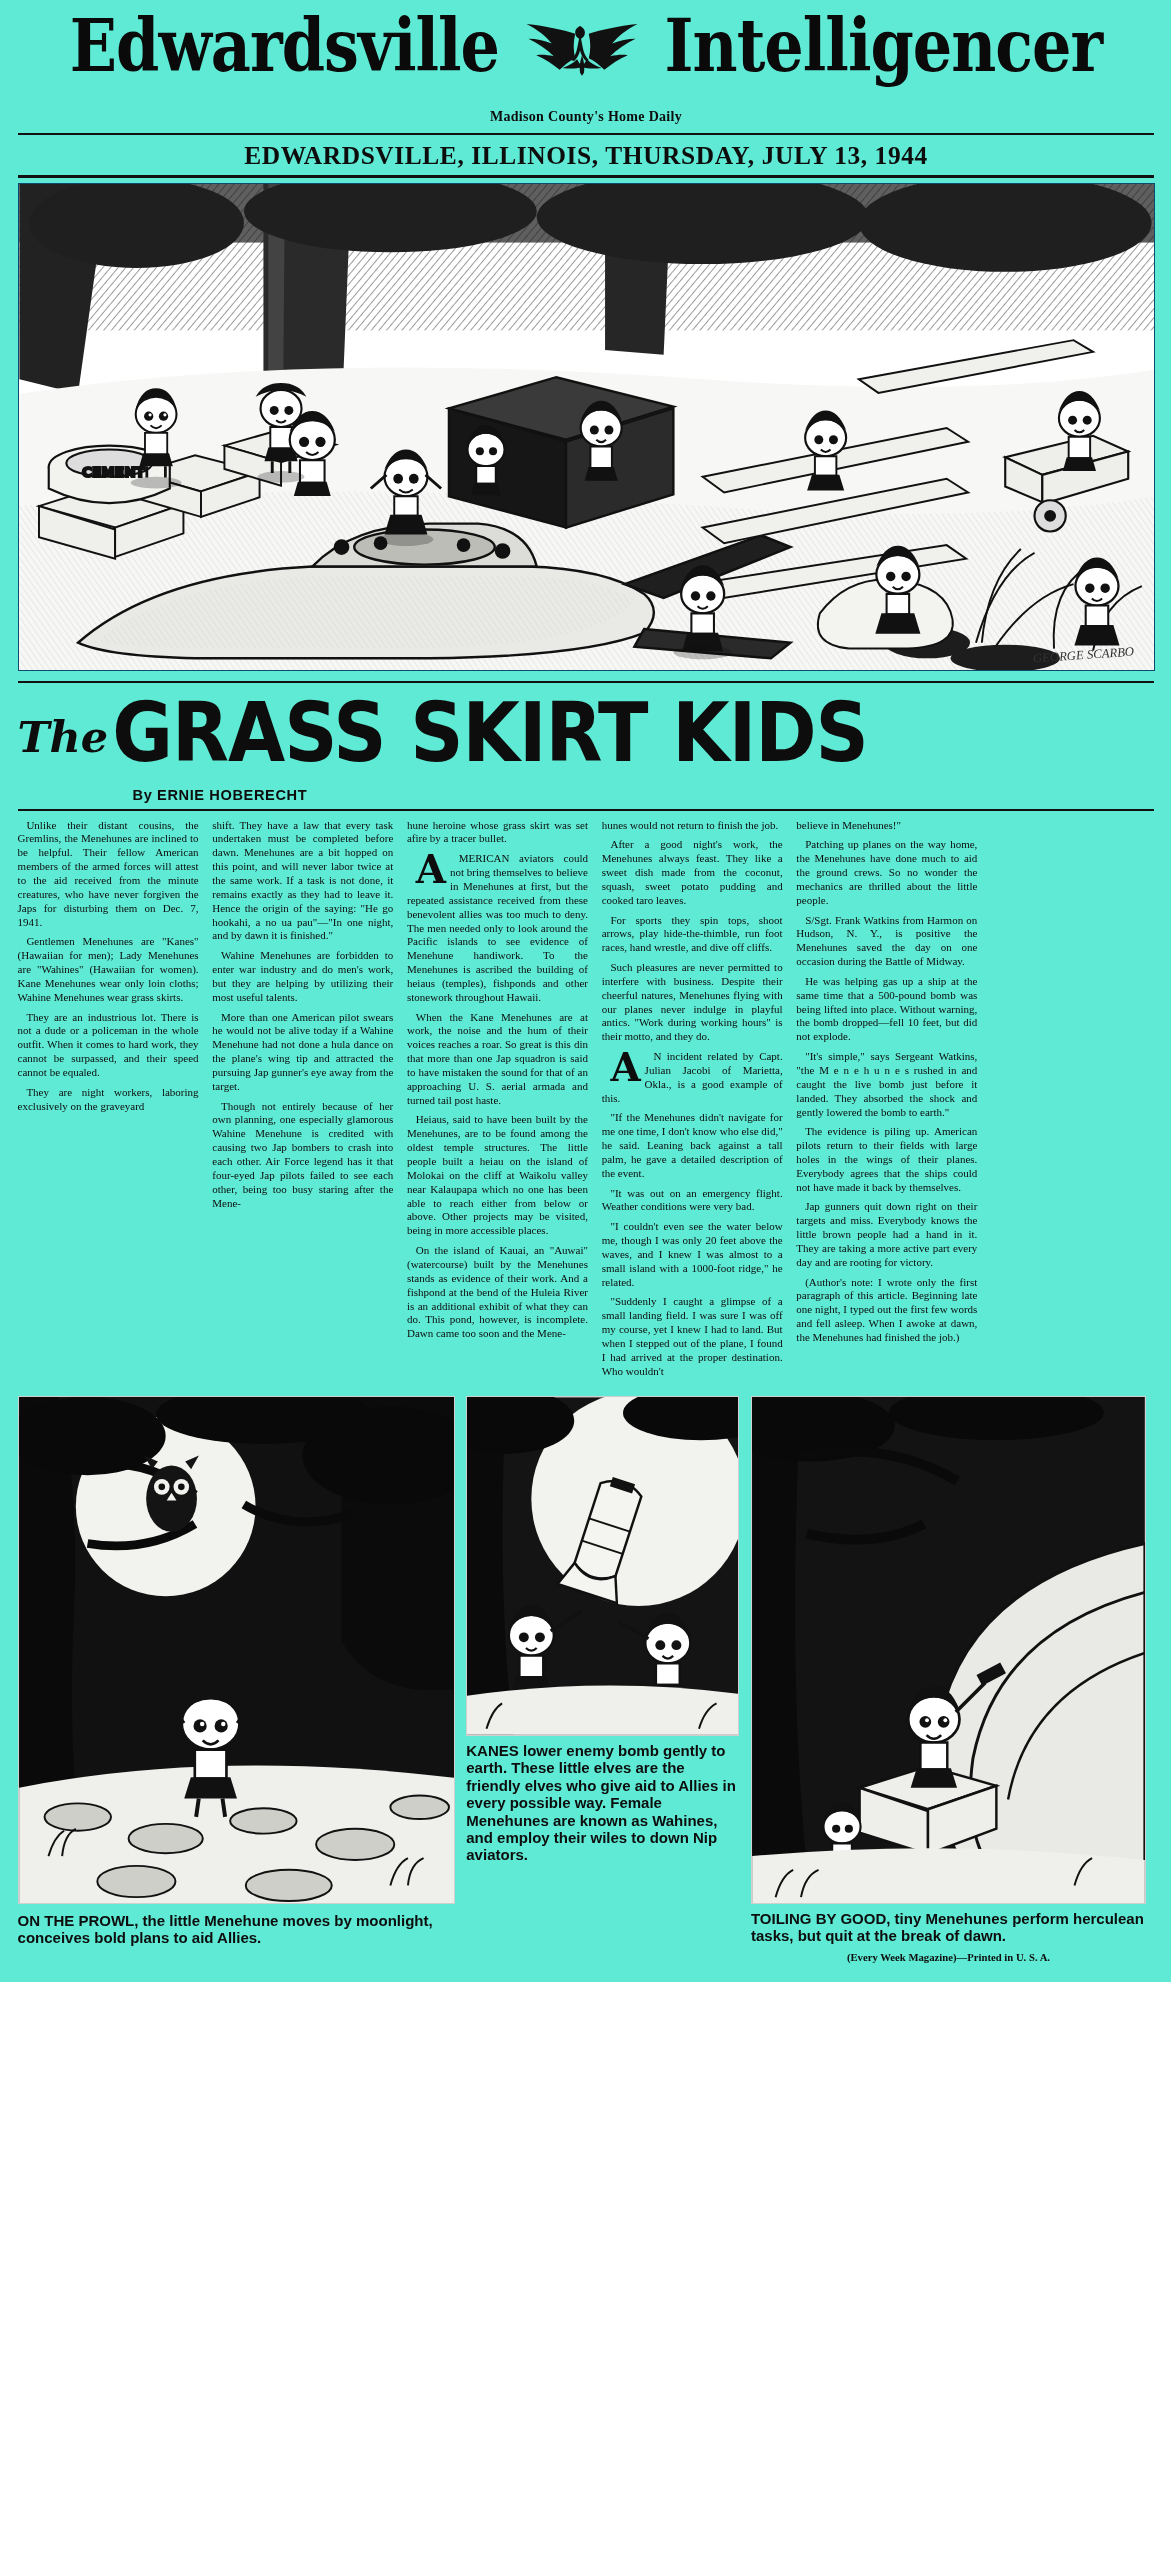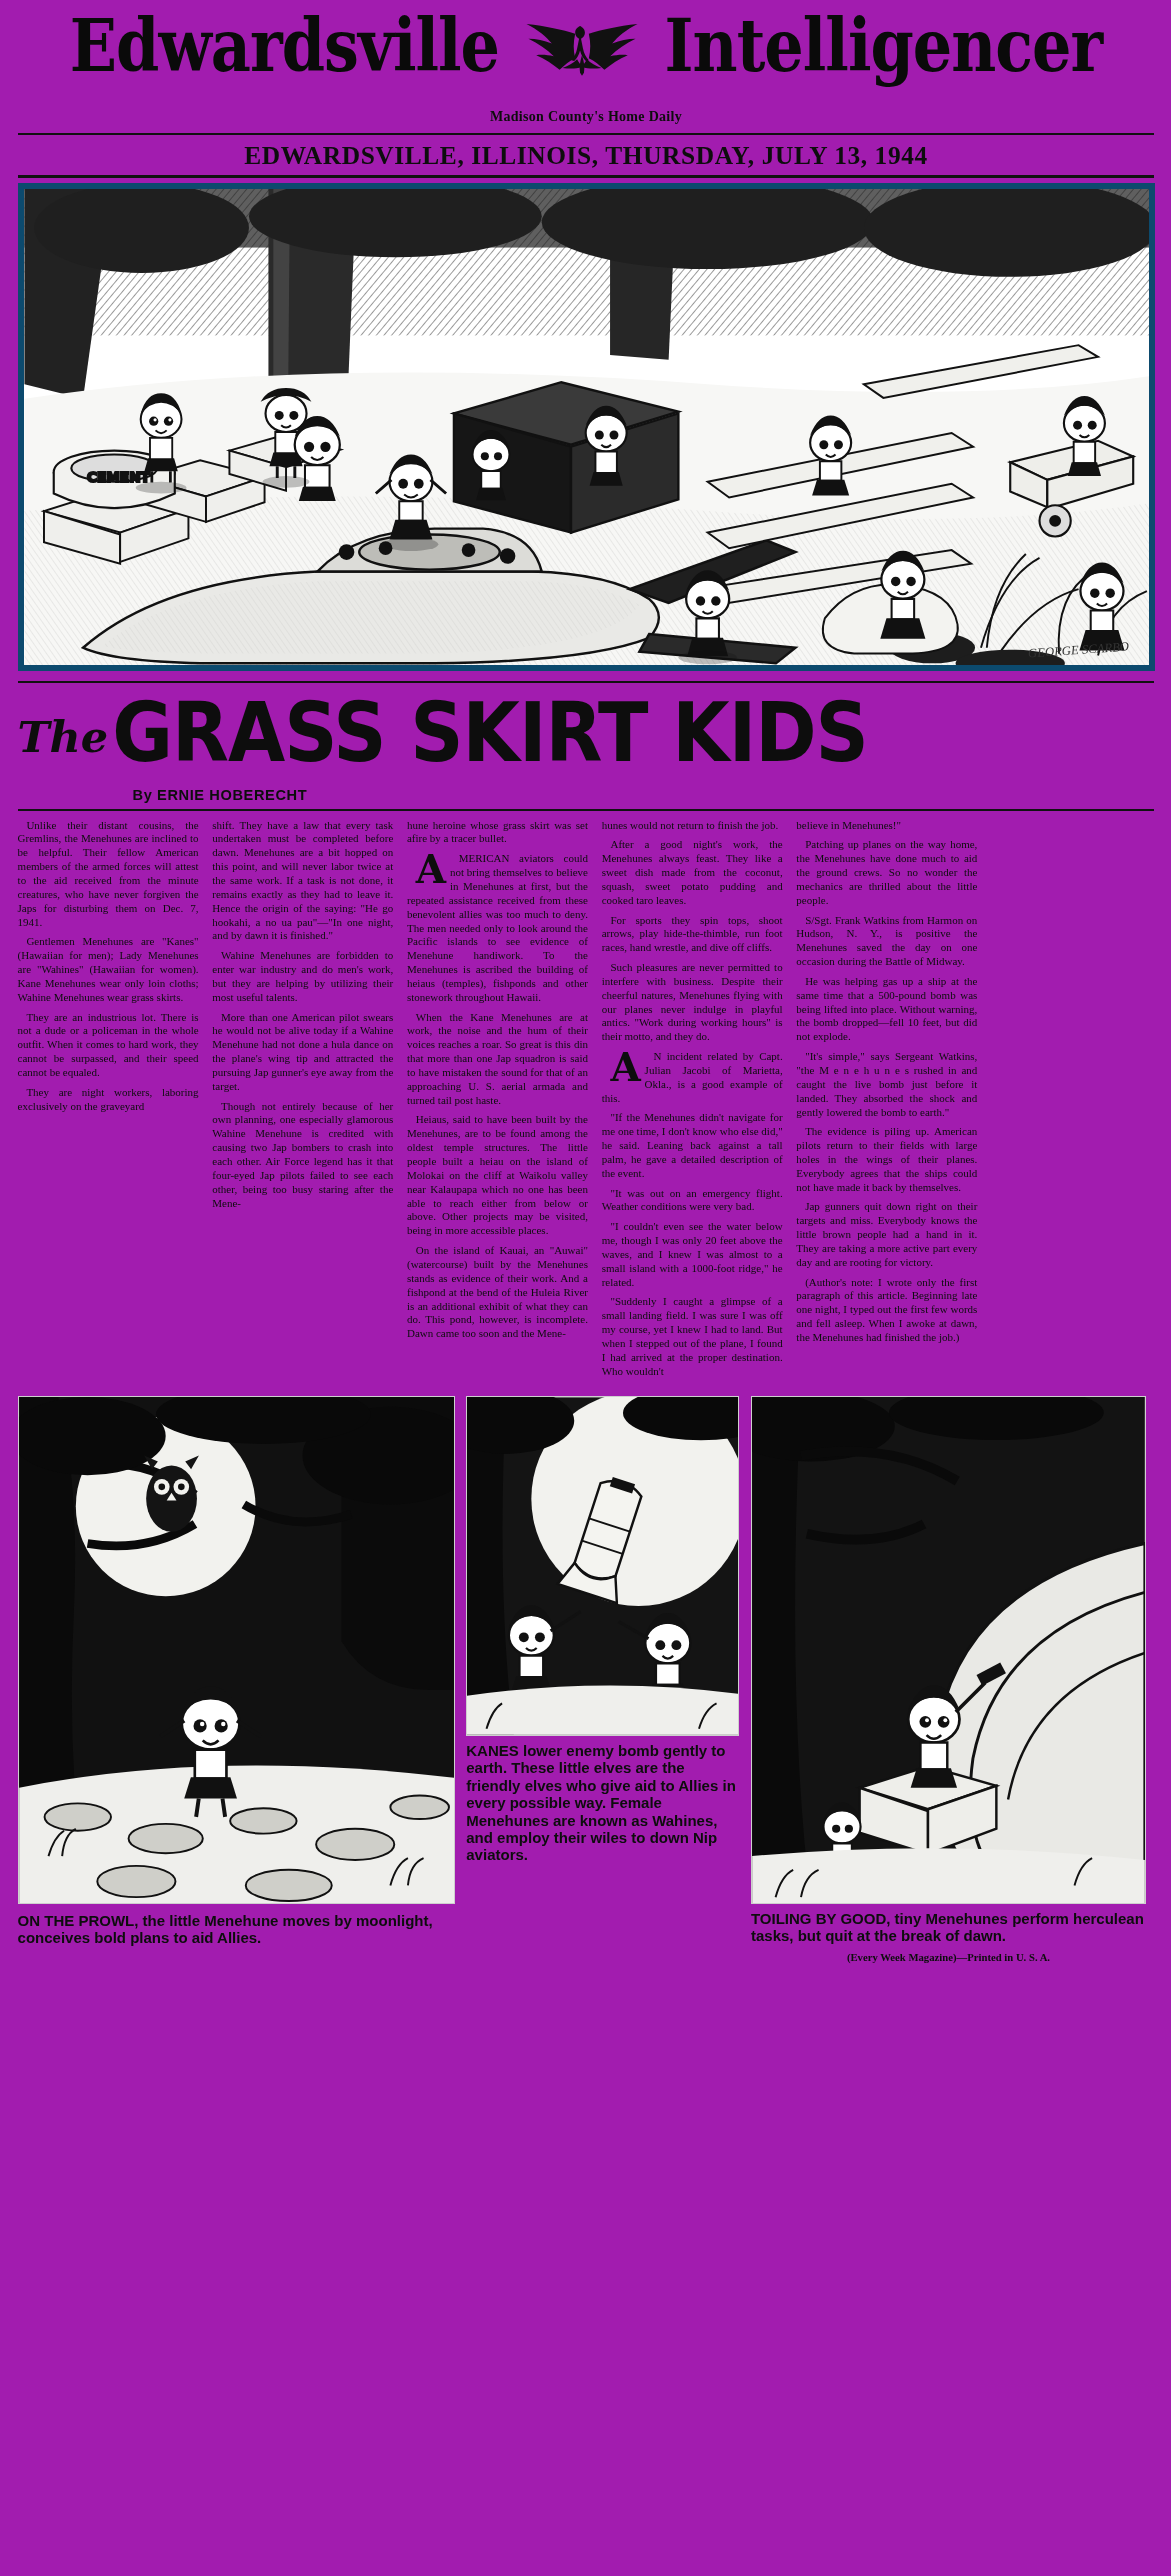--- a/index.html
+++ b/index.html
@@ -7,24 +7,24 @@
   body {
     width: 1172px;
     height: 2576px;
     font-family: "Liberation Serif", serif;
     color: #0d0d0d;
     overflow: hidden;
     position: relative;
   }
   .page {
     width: 1172px;
-    height: 2576px;
+    height: 1982px;
     position: relative;
     padding: 0 17.6px;
-    background: #a21caf;
+    background: #5eead4;
   }
 
   
   .masthead {
     position: relative;
     padding-top: 11.7px;
     text-align: center;
   }
   .masthead-row {
     display: flex;
@@ -78,21 +78,21 @@
     margin-bottom: 5.9px;
   }
 
   
   .hero {
     position: relative;
     width: 1137px;
     height: 488px;
     margin: 3.9px auto 0;
     background: #ffffff;
-    border: 6px solid #0c4a6e;
+    border: 1px solid #0c4a6e;
     overflow: hidden;
   }
   .hero svg { display: block; }
   .hero-sig {
     position: absolute;
     right: 19.5px;
     bottom: 7.8px;
     font-family: "Liberation Serif", serif;
     font-size: 12.7px;
     font-style: italic;

